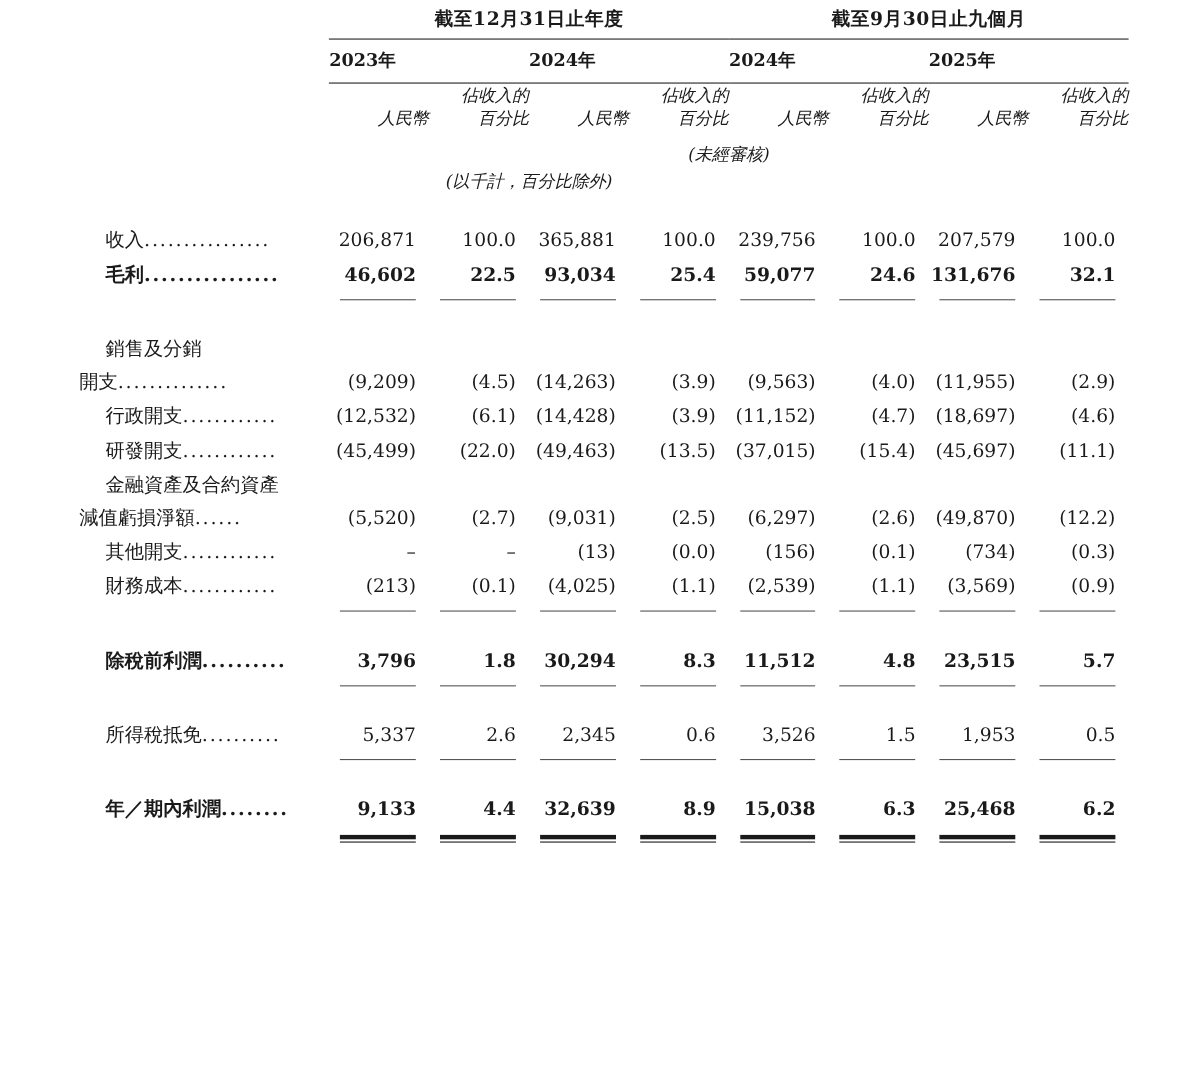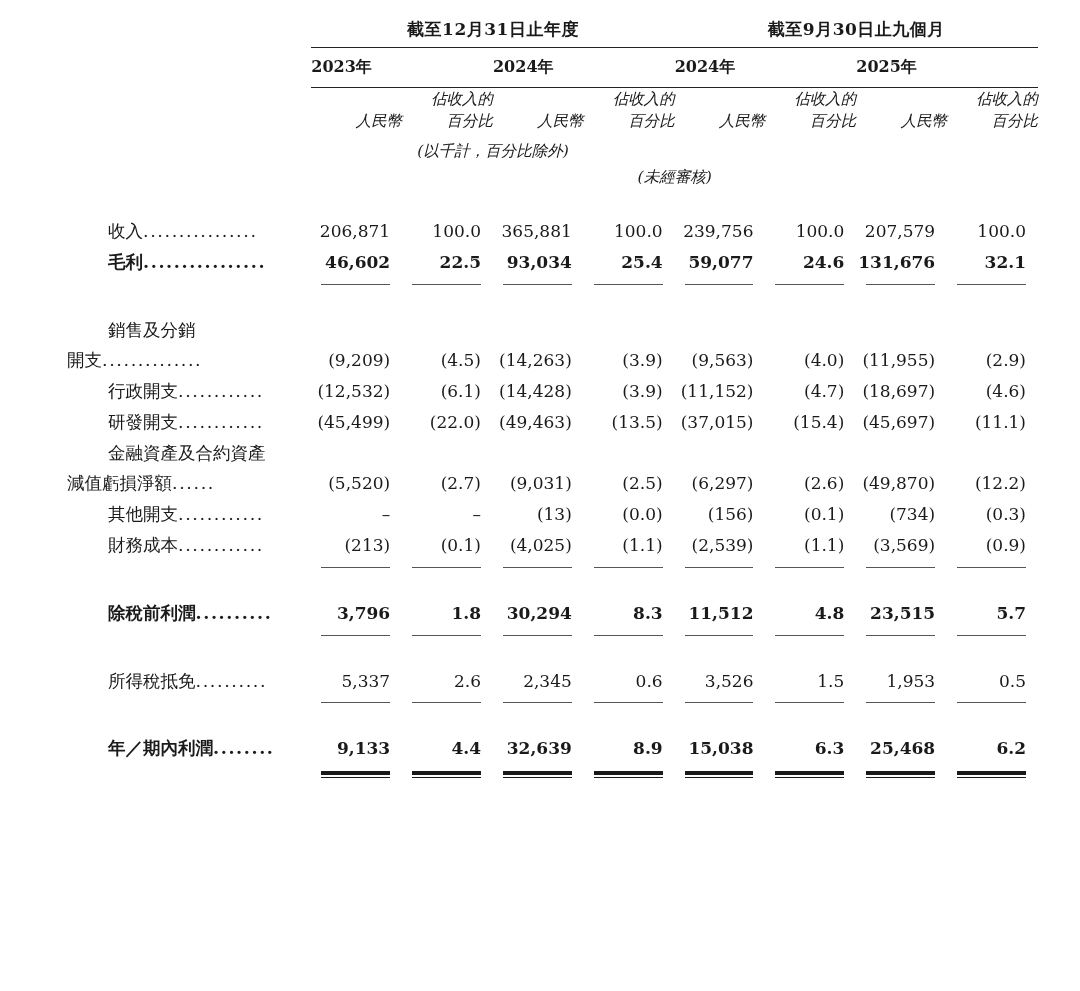--- a/index.html
+++ b/index.html
@@ -21,21 +21,21 @@
     position: relative;
     width: 1080px;
     height: 991px;
     box-sizing: border-box;
   }
 
   table.fin {
     border-collapse: collapse;
     table-layout: fixed;
     width: 1026px;
-    margin: 12px;
+    margin: 0;
   }
 
   col.c-label { width: 290px; }
   col.c-num   { width: 88px; }
 
   
   .hdr-group {
     text-align: center;
     font-size: 17px;
     font-weight: 700;
@@ -94,21 +94,21 @@
   }
 
   
   td.label {
     font-size: 17.5px;
     padding: 2px 0 2px 96px;
     white-space: nowrap;
     vertical-align: baseline;
     line-height: 1.52;
   }
-  td.label.indent { padding-left: 55px; }
+  td.label.indent { padding-left: 72px; }
   td.label.bold { font-weight: 700; }
 
   .lead {
     letter-spacing: 1.6px;
     font-size: 17.5px;
   }
 
   td.num {
     font-size: 17px;
     text-align: right;
@@ -247,33 +247,33 @@
         <span class="stack-bot">人民幣</span>
       </td>
       <td class="hdr-unit">
         <span class="stack-top">佔收入的</span>
         <span class="stack-bot">百分比</span>
       </td>
     </tr>
 
     <tr class="note-row">
       <td></td>
-      <td class="note-thousand-cell" colspan="4">
-        <span class="note-thousand">(以千計，百分比除外)</span>
-      </td>
-      <td colspan="4"></td>
-    </tr>
-
-    <tr class="note-row">
-      <td></td>
       <td colspan="2"></td>
       <td class="note-unaudited-cell" colspan="4">
         <span class="note-unaudited">(未經審核)</span>
       </td>
       <td colspan="2"></td>
+    </tr>
+
+    <tr class="note-row">
+      <td></td>
+      <td class="note-thousand-cell" colspan="4">
+        <span class="note-thousand">(以千計，百分比除外)</span>
+      </td>
+      <td colspan="4"></td>
     </tr>
 
     <tr class="spacer">
           <td class="sp-lg" colspan="9"></td>
         </tr>
   </thead>
 
   <tbody>
 
     <tr>

